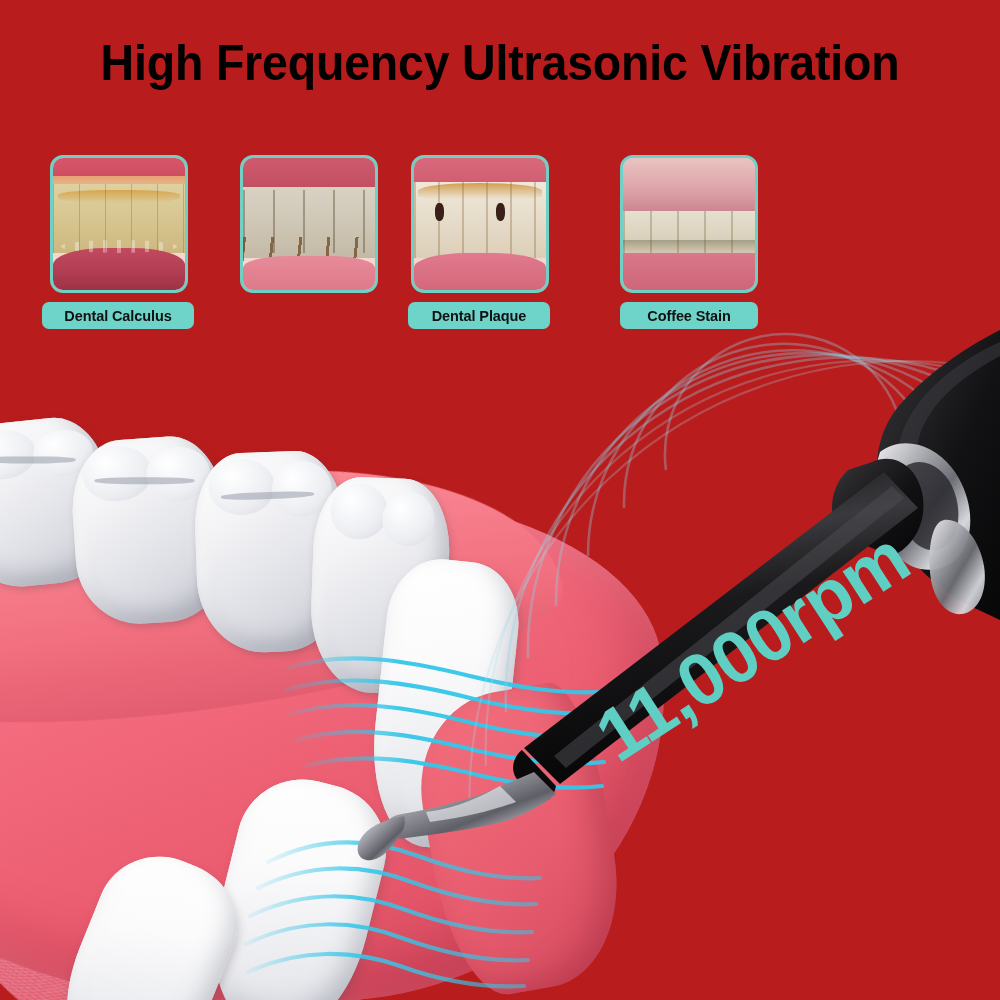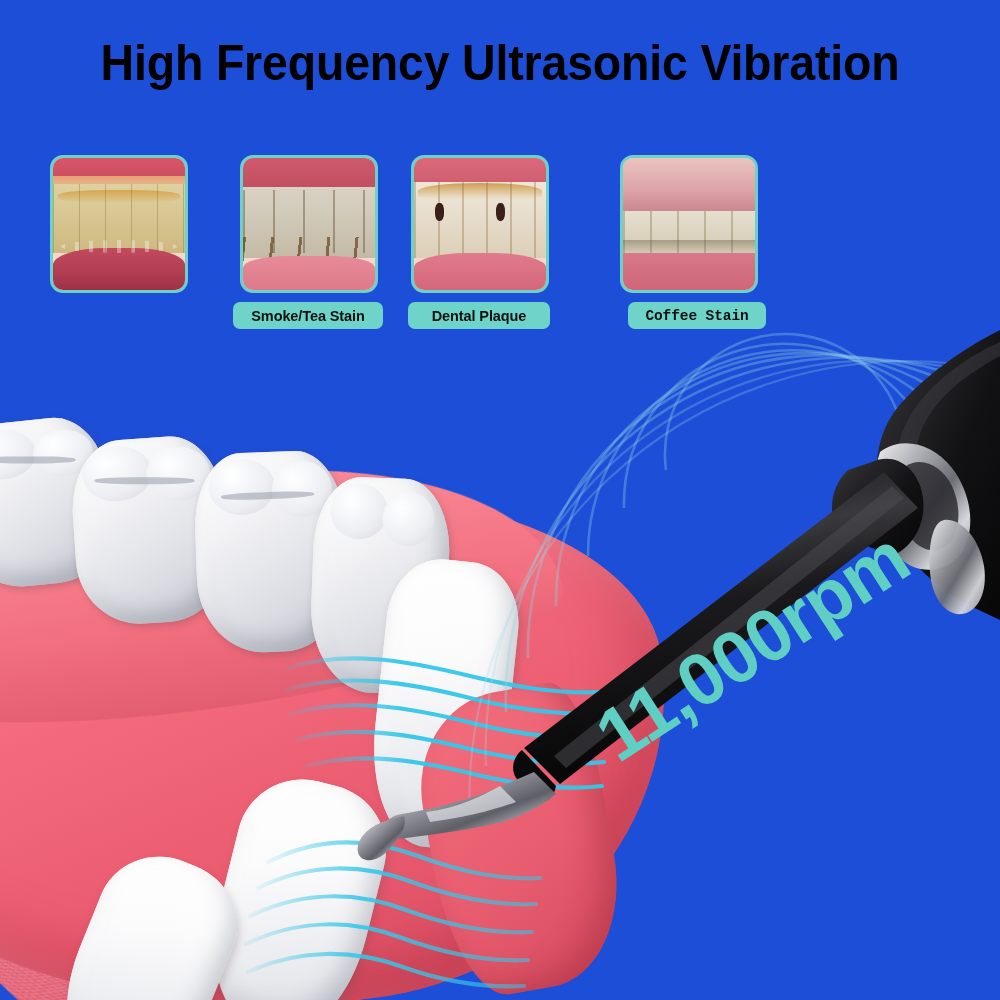--- a/index.html
+++ b/index.html
@@ -4,21 +4,21 @@
 <style>
   html, body {
     margin: 0;
     padding: 0;
     background: #ffffff;
   }
   #page {
     position: relative;
     width: 1000px;
     height: 1000px;
-    background: #1d4ed8;
+    background: #b91c1c;
     overflow: hidden;
     font-family: "Liberation Sans", sans-serif;
   }
 
   
   #title {
     position: absolute;
     top: 34px;
     left: 0;
     width: 1000px;
@@ -70,21 +70,21 @@
     font-family: "Liberation Sans Narrow", "Liberation Sans", sans-serif;
     font-weight: bold;
     font-size: 14.5px;
     color: #111111;
     white-space: nowrap;
     letter-spacing: -0.1px;
   }
   .card-label.wide { width: 152px; margin-left: -8px; }
   .card-label.w2   { width: 150px; margin-left: -7px; }
   .card-label.w3   { width: 142px; margin-left: -3px; }
-  .card-label.w4   { width: 138px; margin-left: 8px; font-family: Liberation Mono, monospace; }
+  .card-label.w4   { width: 138px; margin-left: 0px; }
   .card-label.w5   { width: 140px; margin-left: -1px; }
 
   
   #scene {
     position: absolute;
     left: 0;
     top: 360px;
     width: 1000px;
     height: 640px;
     overflow: hidden;
@@ -199,31 +199,31 @@
     <div class="card" style="left:50px;">
       <div class="card-photo">
         <div class="layer" style="top:0;height:22%;background:linear-gradient(180deg,#d8566a 0%,#c8495c 100%);"></div>
         <div class="layer" style="top:14%;height:12%;background:linear-gradient(180deg,#e8a073 0%,#dfc79a 100%);"></div>
         <div class="layer" style="top:20%;height:52%;background:linear-gradient(180deg,#ded0a0 0%,#d8c792 45%,#cdb87f 100%);"></div>
         <div class="layer" style="top:24%;height:10%;left:4%;right:4%;background:linear-gradient(180deg,rgba(214,158,64,.85),rgba(214,158,64,0));border-radius:40%;"></div>
         <div class="layer" style="top:68%;height:32%;background:linear-gradient(180deg,#c24a5e 0%,#b03d52 60%,#9e3146 100%);border-radius:40% 40% 0 0;"></div>
         <div class="layer" style="top:62%;height:10%;left:6%;right:6%;background:repeating-linear-gradient(90deg,rgba(255,255,255,.35) 0 4px,rgba(255,255,255,0) 4px 14px);border-radius:50%;"></div>
         <div class="layer" style="top:20%;height:52%;background:repeating-linear-gradient(90deg,rgba(120,90,40,.30) 0 1px,rgba(0,0,0,0) 1px 26px);"></div>
       </div>
+      <div class="card-label wide">Dental Calculus</div>
     </div>
 
     <div class="card" style="left:240px;">
       <div class="card-photo">
         <div class="layer" style="top:0;height:26%;background:linear-gradient(180deg,#cf5a6d 0%,#c04d60 100%);"></div>
         <div class="layer" style="top:22%;height:54%;background:linear-gradient(180deg,#d9d2c4 0%,#cfc7b6 50%,#c3b9a6 100%);"></div>
         <div class="layer" style="top:24%;height:48%;background:repeating-linear-gradient(90deg,rgba(90,70,45,.40) 0 2px,rgba(0,0,0,0) 2px 30px);"></div>
         <div class="layer" style="top:60%;height:18%;background:repeating-linear-gradient(96deg,rgba(110,75,35,.75) 0 3px,rgba(0,0,0,0) 3px 28px);"></div>
         <div class="layer" style="top:74%;height:26%;background:linear-gradient(180deg,#e78b99 0%,#de7a8a 100%);border-radius:34% 34% 0 0;"></div>
       </div>
-      <div class="card-label w2">Smoke/Tea Stain</div>
     </div>
 
     <div class="card" style="left:411px;">
       <div class="card-photo">
         <div class="layer" style="top:0;height:24%;background:linear-gradient(180deg,#d9697c 0%,#cf5a6e 100%);"></div>
         <div class="layer" style="top:18%;height:58%;background:linear-gradient(180deg,#efe8da 0%,#e7ddcb 45%,#dccfb8 100%);"></div>
         <div class="layer" style="top:19%;height:12%;left:3%;right:3%;background:linear-gradient(180deg,rgba(206,150,66,.9),rgba(206,150,66,0));border-radius:50% 50% 20% 20%;"></div>
         <div class="layer" style="top:18%;height:58%;background:repeating-linear-gradient(90deg,rgba(140,110,70,.35) 0 2px,rgba(0,0,0,0) 2px 24px);"></div>
         <div class="layer" style="top:34%;height:14%;left:16%;width:7%;background:#3a2018;border-radius:40%;"></div>
         <div class="layer" style="top:34%;height:14%;left:62%;width:7%;background:#3a2018;border-radius:40%;"></div>

